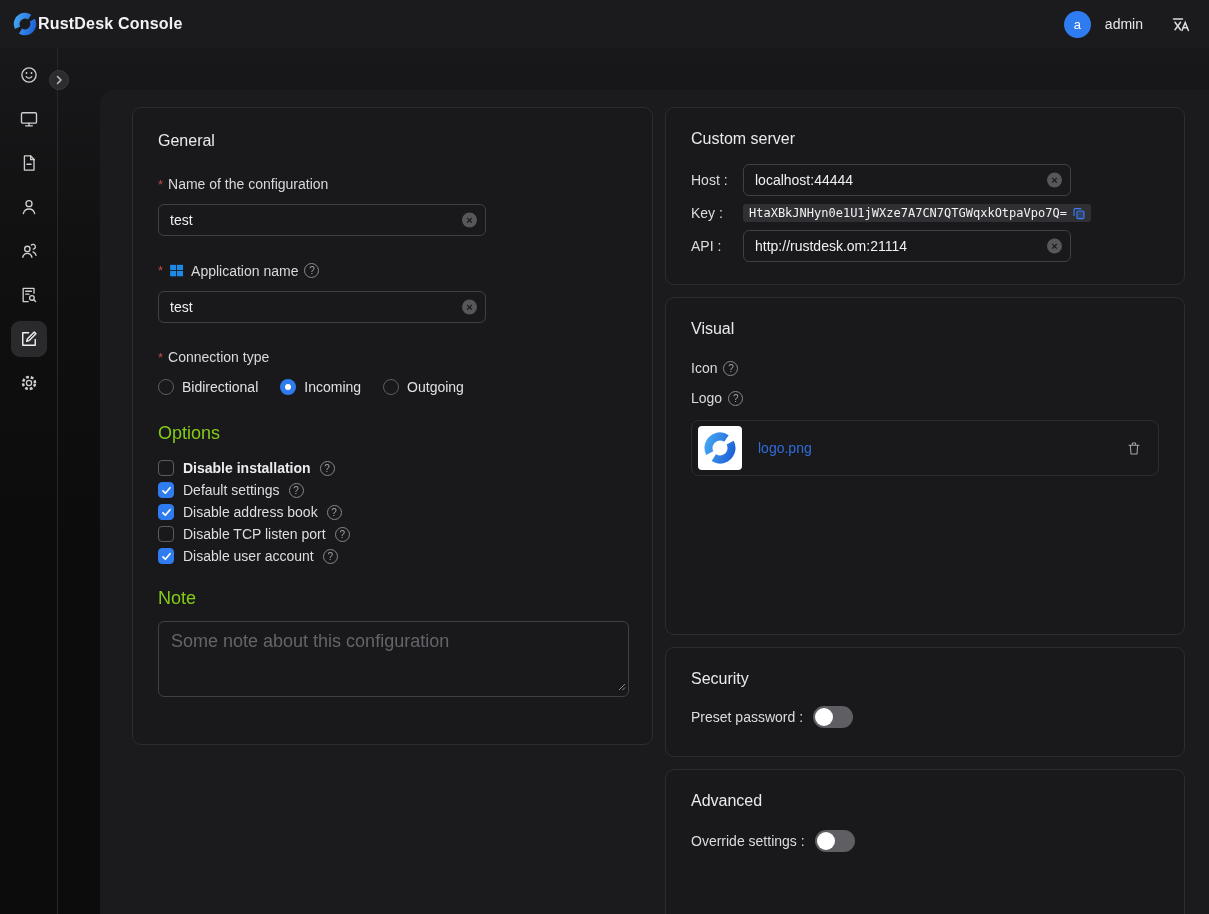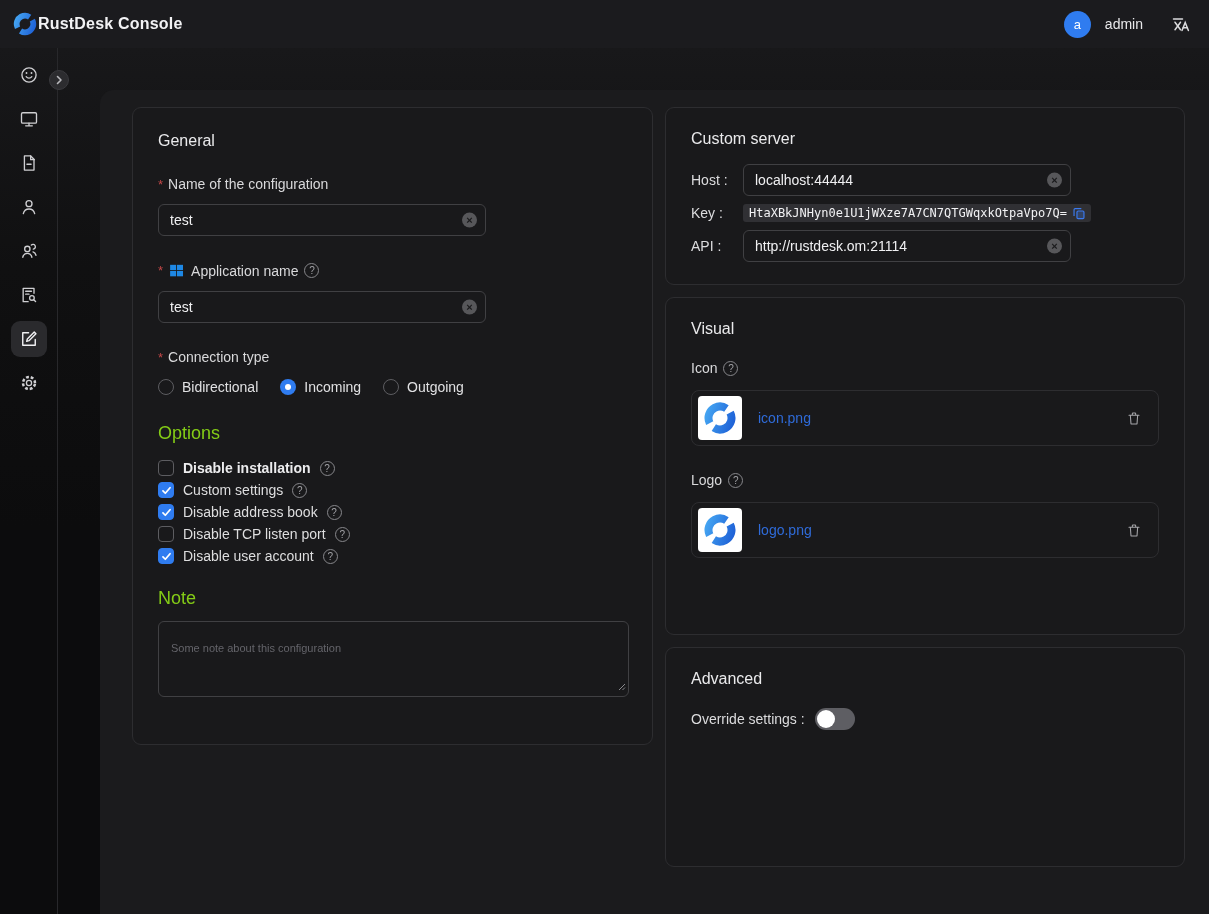--- a/index.html
+++ b/index.html
@@ -63,21 +63,21 @@
         align-items:center; justify-content:center; flex-shrink:0; background:transparent; }
   .cb svg { display:none; }
   .cb.on { background:#2f7cf0; border-color:#2f7cf0; }
   .cb.on svg { display:block; }
   .cb-label.bold { font-weight:700; color:#ececee; }
 
   .section-label { font-size:18px; color:#84cc16; }
 
   .note-wrap { position:relative; width:471px; }
   .note-wrap textarea { width:100%; height:76px; background:transparent; border:1px solid #404043;
-        border-radius:6px; resize:none; color:#e8e8ea; font-size:11px; padding:20px 12px;
+        border-radius:6px; resize:none; color:#e8e8ea; font-size:18px; padding:9px 12px;
         font-family:"Liberation Sans", sans-serif; outline:none; }
   .note-wrap textarea::placeholder { color:#64646a; }
   .resize-handle { position:absolute; right:3px; bottom:6px; pointer-events:none; }
 
   
   .srv-row { display:flex; align-items:center; margin-bottom:8px; }
   .srv-label { width:52px; font-size:14px; color:#dcdcde; flex-shrink:0; }
   .key-chip { background:#303034; border-radius:3px; padding:2px 5px 2px 6px; display:flex;
         align-items:center; gap:5px; font-family:"DejaVu Sans Mono", monospace; font-size:12px;
         color:#f2f2f4; letter-spacing:0; }
@@ -259,21 +259,21 @@
                   </span>
                   <span class="cb-label bold">Disable installation</span>
                   <span class="help">?</span>
                 </label>
                 <label class="cb-row">
                   <span class="cb on">
                     <svg width="11" height="11" viewBox="0 0 14 14" fill="none" stroke="#fff" stroke-width="2.2" stroke-linecap="round" stroke-linejoin="round">
                         <path d="M2.5 7.5l3 3 6-7"></path>
                       </svg>
                   </span>
-                  <span class="cb-label">Custom settings</span>
+                  <span class="cb-label">Default settings</span>
                   <span class="help">?</span>
                 </label>
                 <label class="cb-row">
                   <span class="cb on">
                     <svg width="11" height="11" viewBox="0 0 14 14" fill="none" stroke="#fff" stroke-width="2.2" stroke-linecap="round" stroke-linejoin="round">
                         <path d="M2.5 7.5l3 3 6-7"></path>
                       </svg>
                   </span>
                   <span class="cb-label">Disable address book</span>
                   <span class="help">?</span>
@@ -337,33 +337,20 @@
                 </div>
               </div>
             </div>
 
             <div class="card" style="height:338px; padding:22px 25px;">
               <div class="card-title mb22">Visual</div>
 
               <div class="field-label mb14">
                 <span>Icon</span>
                 <span class="help">?</span>
-              </div>
-              <div class="upload-row mb26">
-                <span class="thumb">
-                  <svg width="36" height="36" viewBox="0 0 36 36">
-                    <circle cx="18" cy="18" r="11.5" fill="none" stroke="url(#rdg)" stroke-width="8" stroke-dasharray="30 6.2" transform="rotate(-28 18 18)"></circle>
-                  </svg>
-                </span>
-                <span class="file-link">icon.png</span>
-                <span class="trash">
-                  <svg width="16" height="17" viewBox="0 0 24 24" fill="none" stroke="#a6a6aa" stroke-width="1.6" stroke-linecap="round" stroke-linejoin="round">
-                    <path d="M4.5 7h15M9.5 7V4.8a1 1 0 0 1 1-1h3a1 1 0 0 1 1 1V7M6.5 7l1 13.2h9L17.5 7"></path>
-                  </svg>
-                </span>
               </div>
 
               <div class="field-label mb14">
                 <span>Logo</span>
                 <span class="help">?</span>
               </div>
               <div class="upload-row">
                 <span class="thumb">
                   <svg width="36" height="36" viewBox="0 0 36 36">
                     <circle cx="18" cy="18" r="11.5" fill="none" stroke="url(#rdg)" stroke-width="8" stroke-dasharray="30 6.2" transform="rotate(-28 18 18)"></circle>
@@ -371,20 +358,27 @@
                 </span>
                 <span class="file-link">logo.png</span>
                 <span class="trash">
                   <svg width="16" height="17" viewBox="0 0 24 24" fill="none" stroke="#a6a6aa" stroke-width="1.6" stroke-linecap="round" stroke-linejoin="round">
                     <path d="M4.5 7h15M9.5 7V4.8a1 1 0 0 1 1-1h3a1 1 0 0 1 1 1V7M6.5 7l1 13.2h9L17.5 7"></path>
                   </svg>
                 </span>
               </div>
             </div>
 
+            <div class="card" style="height:110px; padding:22px 25px;">
+              <div class="card-title mb18">Security</div>
+              <div class="tog-row">
+                <span>Preset password :</span>
+                <span class="toggle"></span>
+              </div>
+            </div>
 
             <div class="card" style="height:220px; padding:22px 25px;">
               <div class="card-title mb20">Advanced</div>
               <div class="tog-row mb24">
                 <span>Override settings :</span>
                 <span class="toggle"></span>
               </div>
             </div>
 
           </div>

